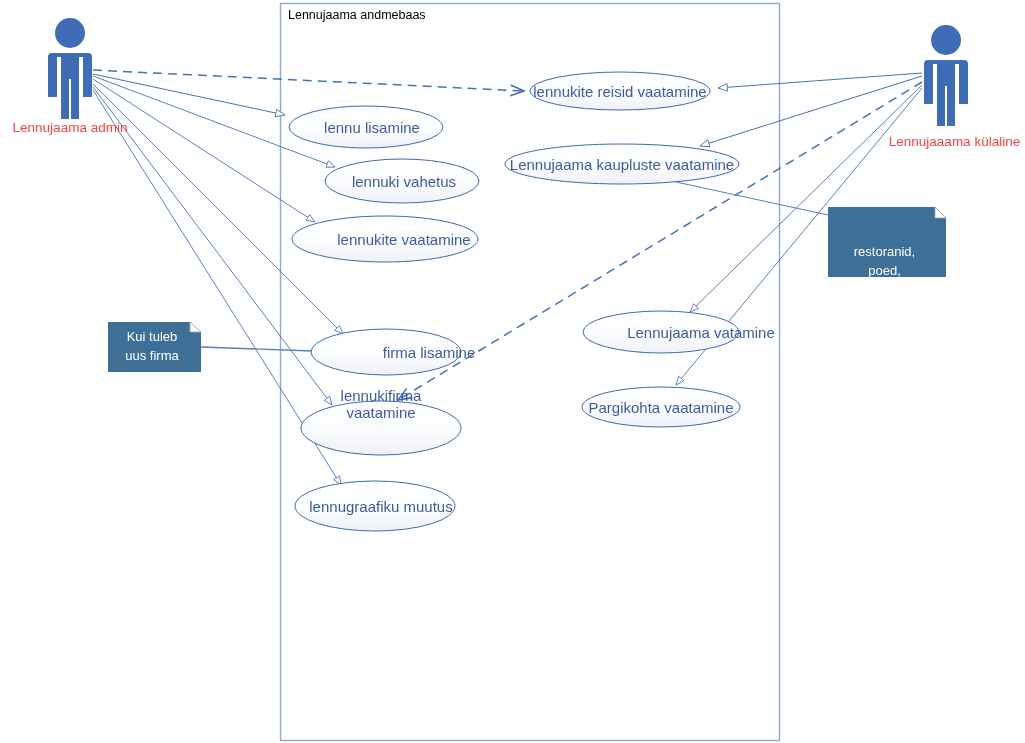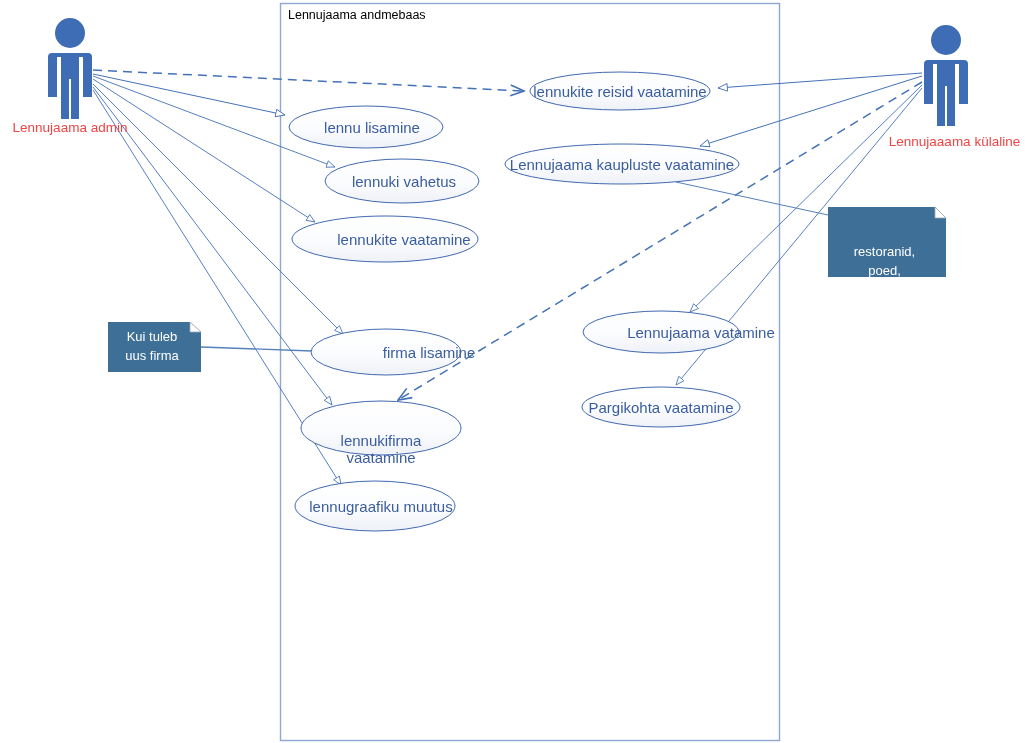--- a/index.html
+++ b/index.html
@@ -136,21 +136,21 @@
 <div class="actor-label" style="left:880px; top:134px; width:149px;">Lennujaaama külaline</div>
 
 <div class="uc-label" style="left:530px; top:83px; width:180px;">lennukite reisid vaatamine</div>
 <div class="uc-label" style="left:289px; top:119px; width:166px;">lennu lisamine</div>
 <div class="uc-label" style="left:505px; top:156px; width:234px;">Lennujaama kaupluste vaatamine</div>
 <div class="uc-label" style="left:325px; top:173px; width:158px;">lennuki vahetus</div>
 <div class="uc-label" style="left:292px; top:231px; width:224px;">lennukite vaatamine</div>
 <div class="uc-label" style="left:583px; top:324px; width:156px;margin-left:40px;">Lennujaama vatamine</div>
 <div class="uc-label" style="left:311px; top:344px; width:150px;margin-left:43px;">firma lisamine</div>
 <div class="uc-label" style="left:582px; top:399px; width:158px;">Pargikohta vaatamine</div>
-<div class="uc-label" style="left:301px; top:432px; width:160px; white-space:pre-line;">lennukifirma
+<div class="uc-label" style="left:301px; top:387px; width:160px; white-space:pre-line;">lennukifirma
 vaatamine</div>
 <div class="uc-label" style="left:295px; top:498px; width:172px;">lennugraafiku muutus</div>
 
 <div class="note-text" style="left:108px; top:327px; width:88px; white-space:pre-line;">Kui tuleb
 uus firma</div>
 <div class="note-text" style="left:828px; top:214px; width:113px; white-space:pre-line;margin-top:28px;">restoranid,
 poed,
 suveniiripoed</div>
 
 </body></html>

